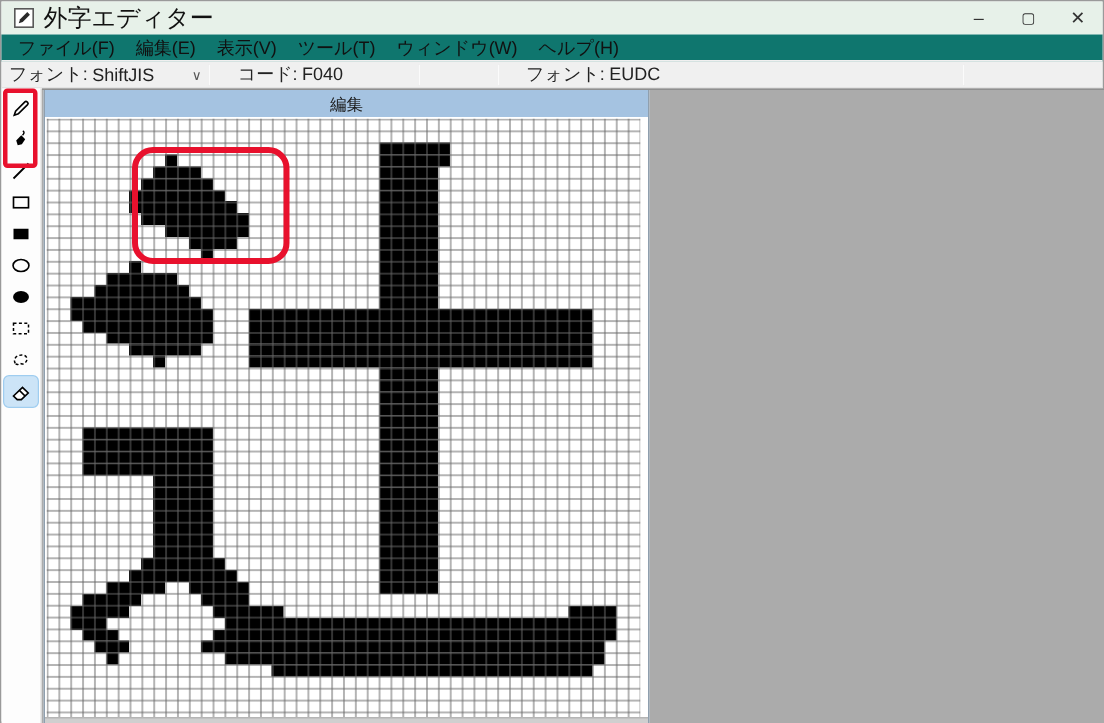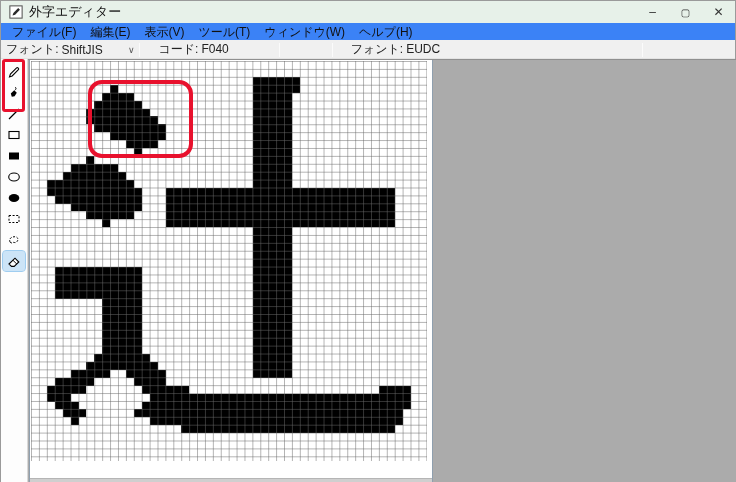--- a/index.html
+++ b/index.html
@@ -3,28 +3,28 @@
 <meta charset="utf-8">
 <style>
   * { margin:0; padding:0; box-sizing:border-box; }
   html,body { width:736px; height:482px; overflow:hidden; }
   body { font-family:"Liberation Sans", sans-serif; font-size:12px; color:#1a1a1a; background:#fff; }
   .app { position:relative; width:736px; height:482px; border:1px solid #9a9a9a; }
 
   
   .titlebar { height:22px; background:#e7f1e9; display:flex; align-items:center; }
   .app-icon { width:14px; height:14px; margin:0 6px 0 8px; flex:0 0 auto; }
-  .title-text { font-size:13px; color:#111; }
+  .title-text { font-size:16px; color:#111; }
   .win-controls { margin-left:auto; display:flex; height:22px; }
   .win-btn { width:33px; height:22px; display:flex; align-items:center; justify-content:center;
              font-size:12px; color:#333; }
   .win-btn.max span { font-size:10px; }
 
   
-  .menubar { height:18px; background:#3b82f6; display:flex; align-items:center; padding-left:4px;
+  .menubar { height:18px; background:#0f766e; display:flex; align-items:center; padding-left:4px;
              border-bottom:1px solid #f0f0f0; }
   .menu-item { padding:0 7px; height:18px; line-height:18px; font-size:12px; color:#111; }
 
   
   .toolbar { height:18px; background:#f0f0f0; display:flex; align-items:center; font-size:12px;
              color:#222; border-bottom:1px solid #e3e3e3; position:relative; }
   .tb-label { padding:0 3px 0 5px; }
   .combo { display:flex; align-items:center; width:76px; height:16px; }
   .combo .val { flex:1; }
   .combo .chev { color:#555; font-size:9px; padding-right:3px; }
@@ -169,20 +169,23 @@
         <div class="tool-btn selected">
           <svg width="16" height="16" viewBox="0 0 16 16">
             <path d="M3 11l6-5.8 3.8 3.8-4.6 4.4H5.5z" fill="#fff" stroke="#000" stroke-width="1.1"></path>
             <line x1="6.8" y1="7.1" x2="10.6" y2="10.9" stroke="#000" stroke-width="1"></line>
           </svg>
         </div>
       </div>
 
     <div class="mdi">
       <div class="edit-window">
+        <div class="edit-title">
+          <span>編集</span>
+        </div>
         <div class="grid-wrap" id="gridWrap">
             <div class="px" style="left: 150.48px; top: 364.32px; width: 213.84px; height: 7.92px;"></div>
             <div class="px" style="left: 118.8px; top: 356.4px; width: 253.44px; height: 7.92px;"></div>
             <div class="px" style="left: 39.6px; top: 356.4px; width: 7.92px; height: 7.92px;"></div>
             <div class="px" style="left: 102.96px; top: 348.48px; width: 269.28px; height: 7.92px;"></div>
             <div class="px" style="left: 31.68px; top: 348.48px; width: 23.76px; height: 7.92px;"></div>
             <div class="px" style="left: 110.88px; top: 340.56px; width: 269.28px; height: 7.92px;"></div>
             <div class="px" style="left: 23.76px; top: 340.56px; width: 23.76px; height: 7.92px;"></div>
             <div class="px" style="left: 118.8px; top: 332.64px; width: 261.36px; height: 7.92px;"></div>
             <div class="px" style="left: 15.84px; top: 332.64px; width: 23.76px; height: 7.92px;"></div>

